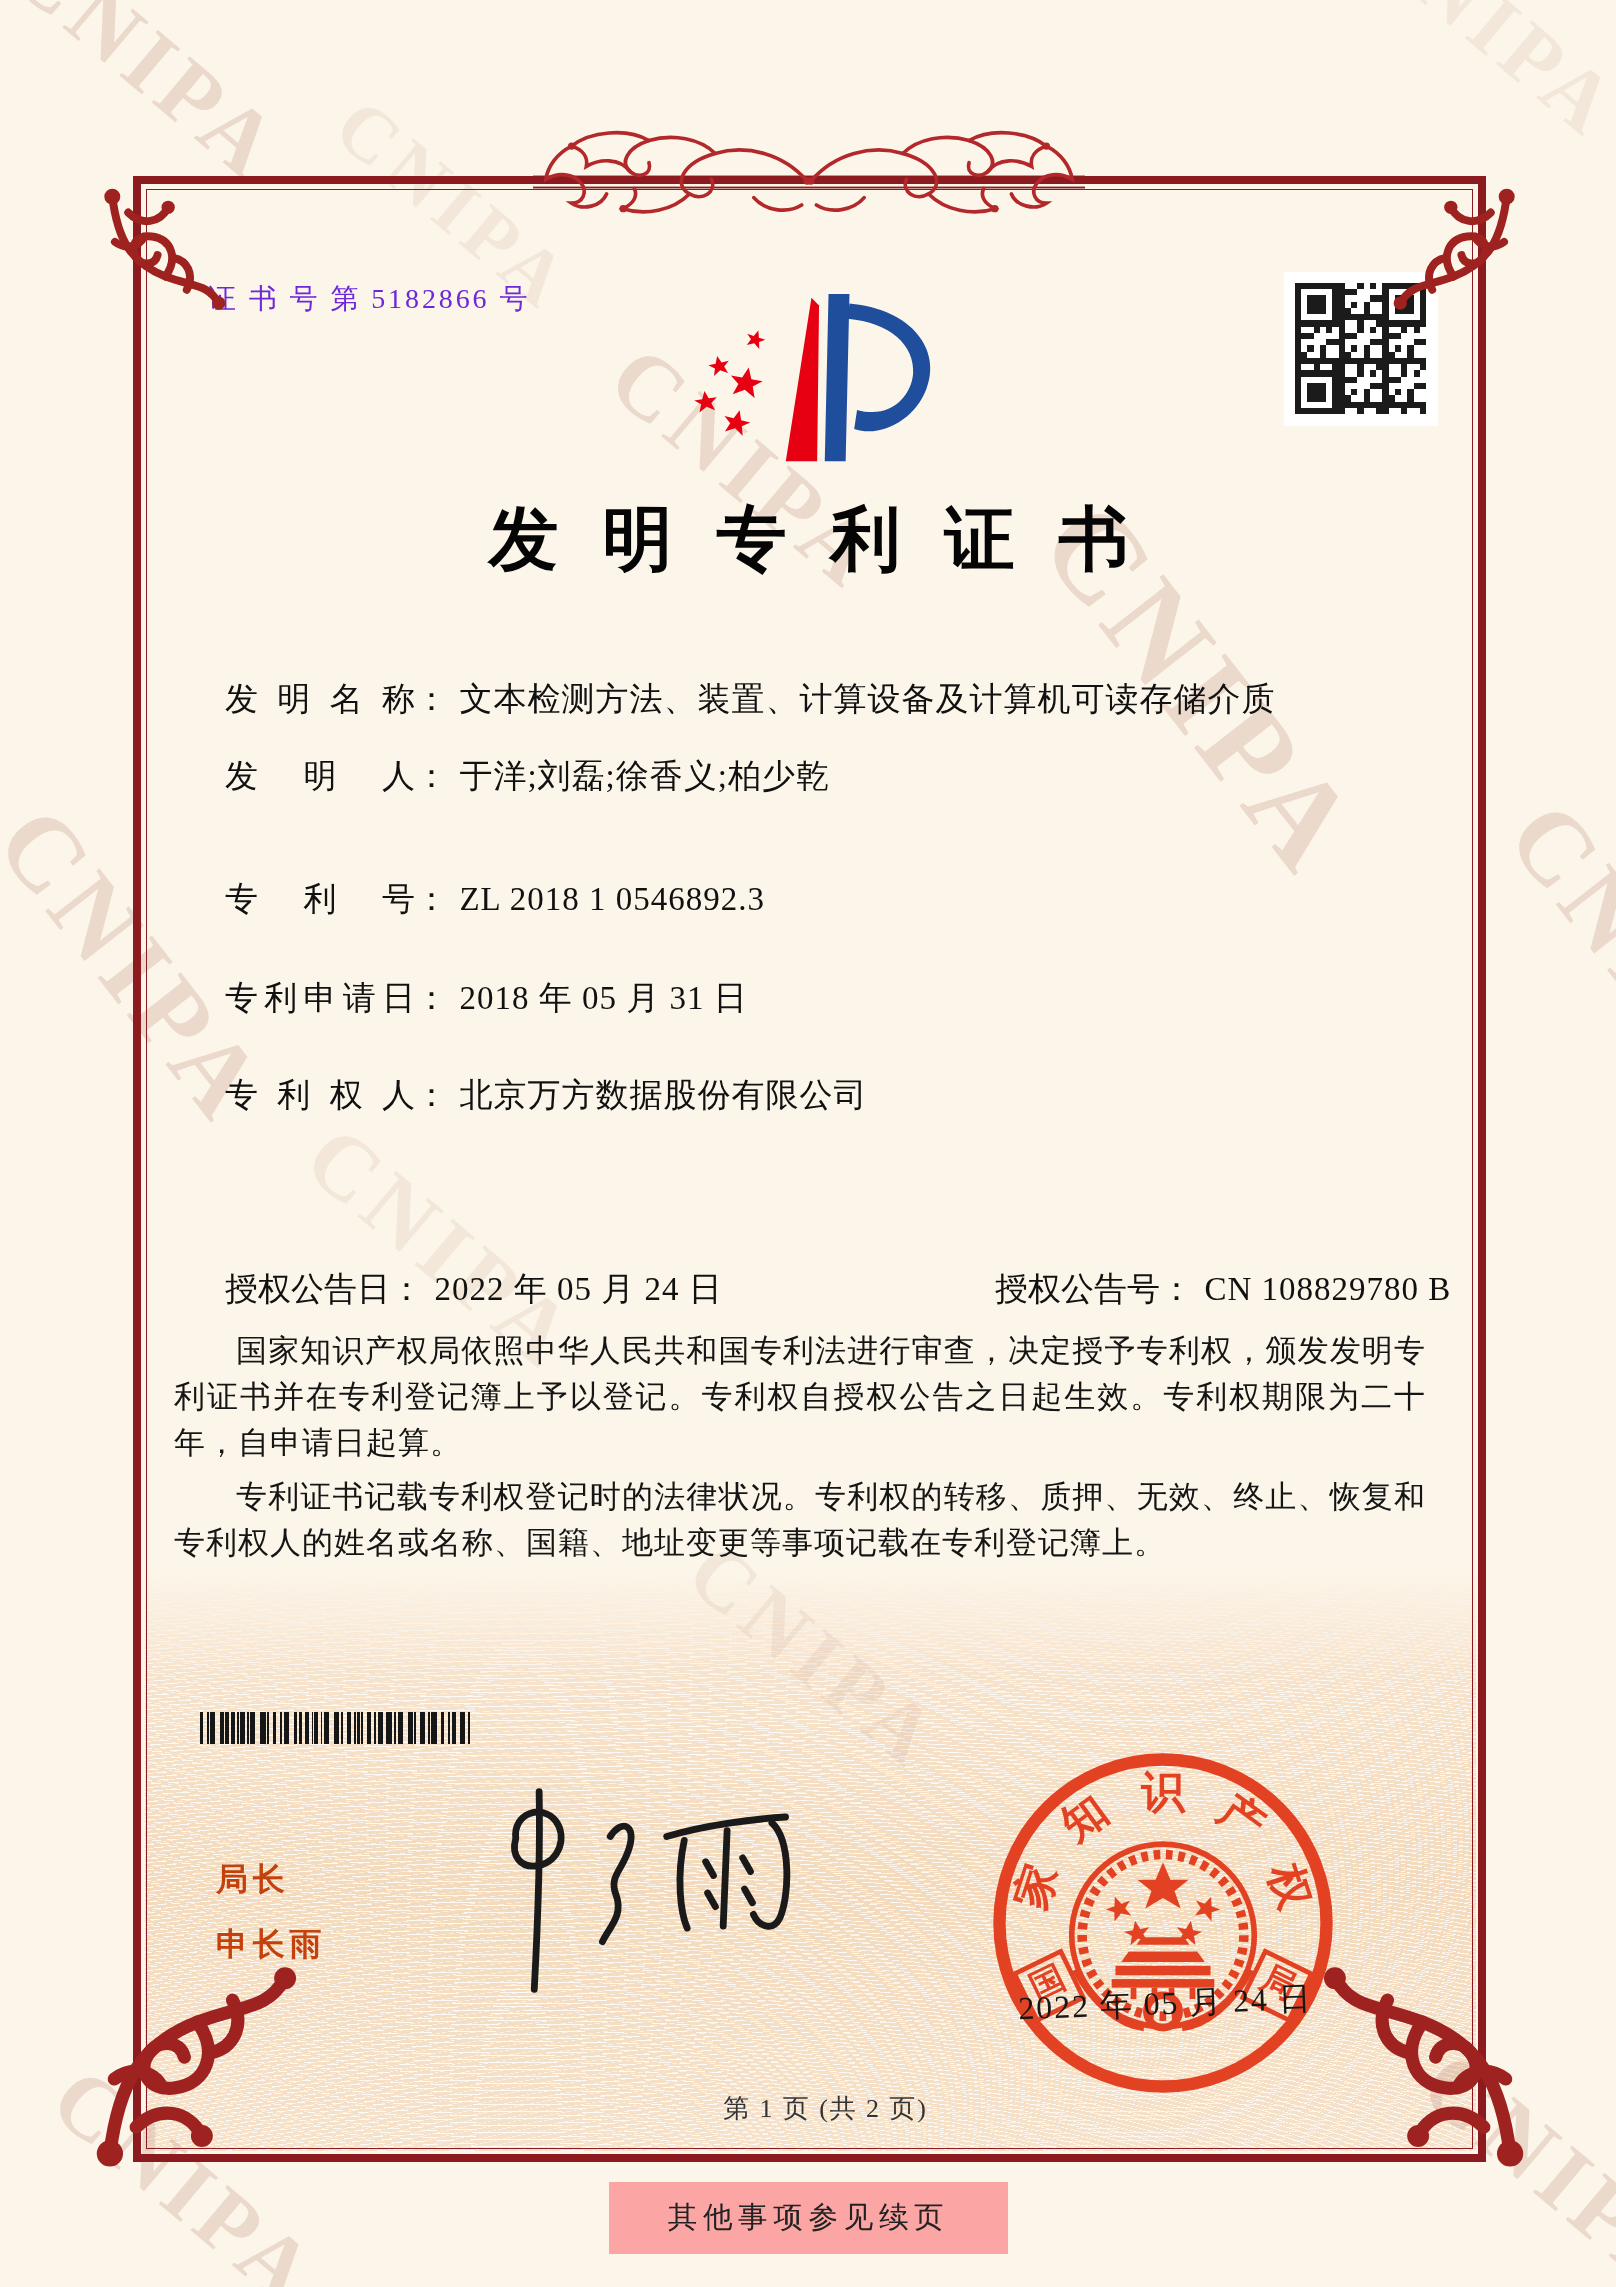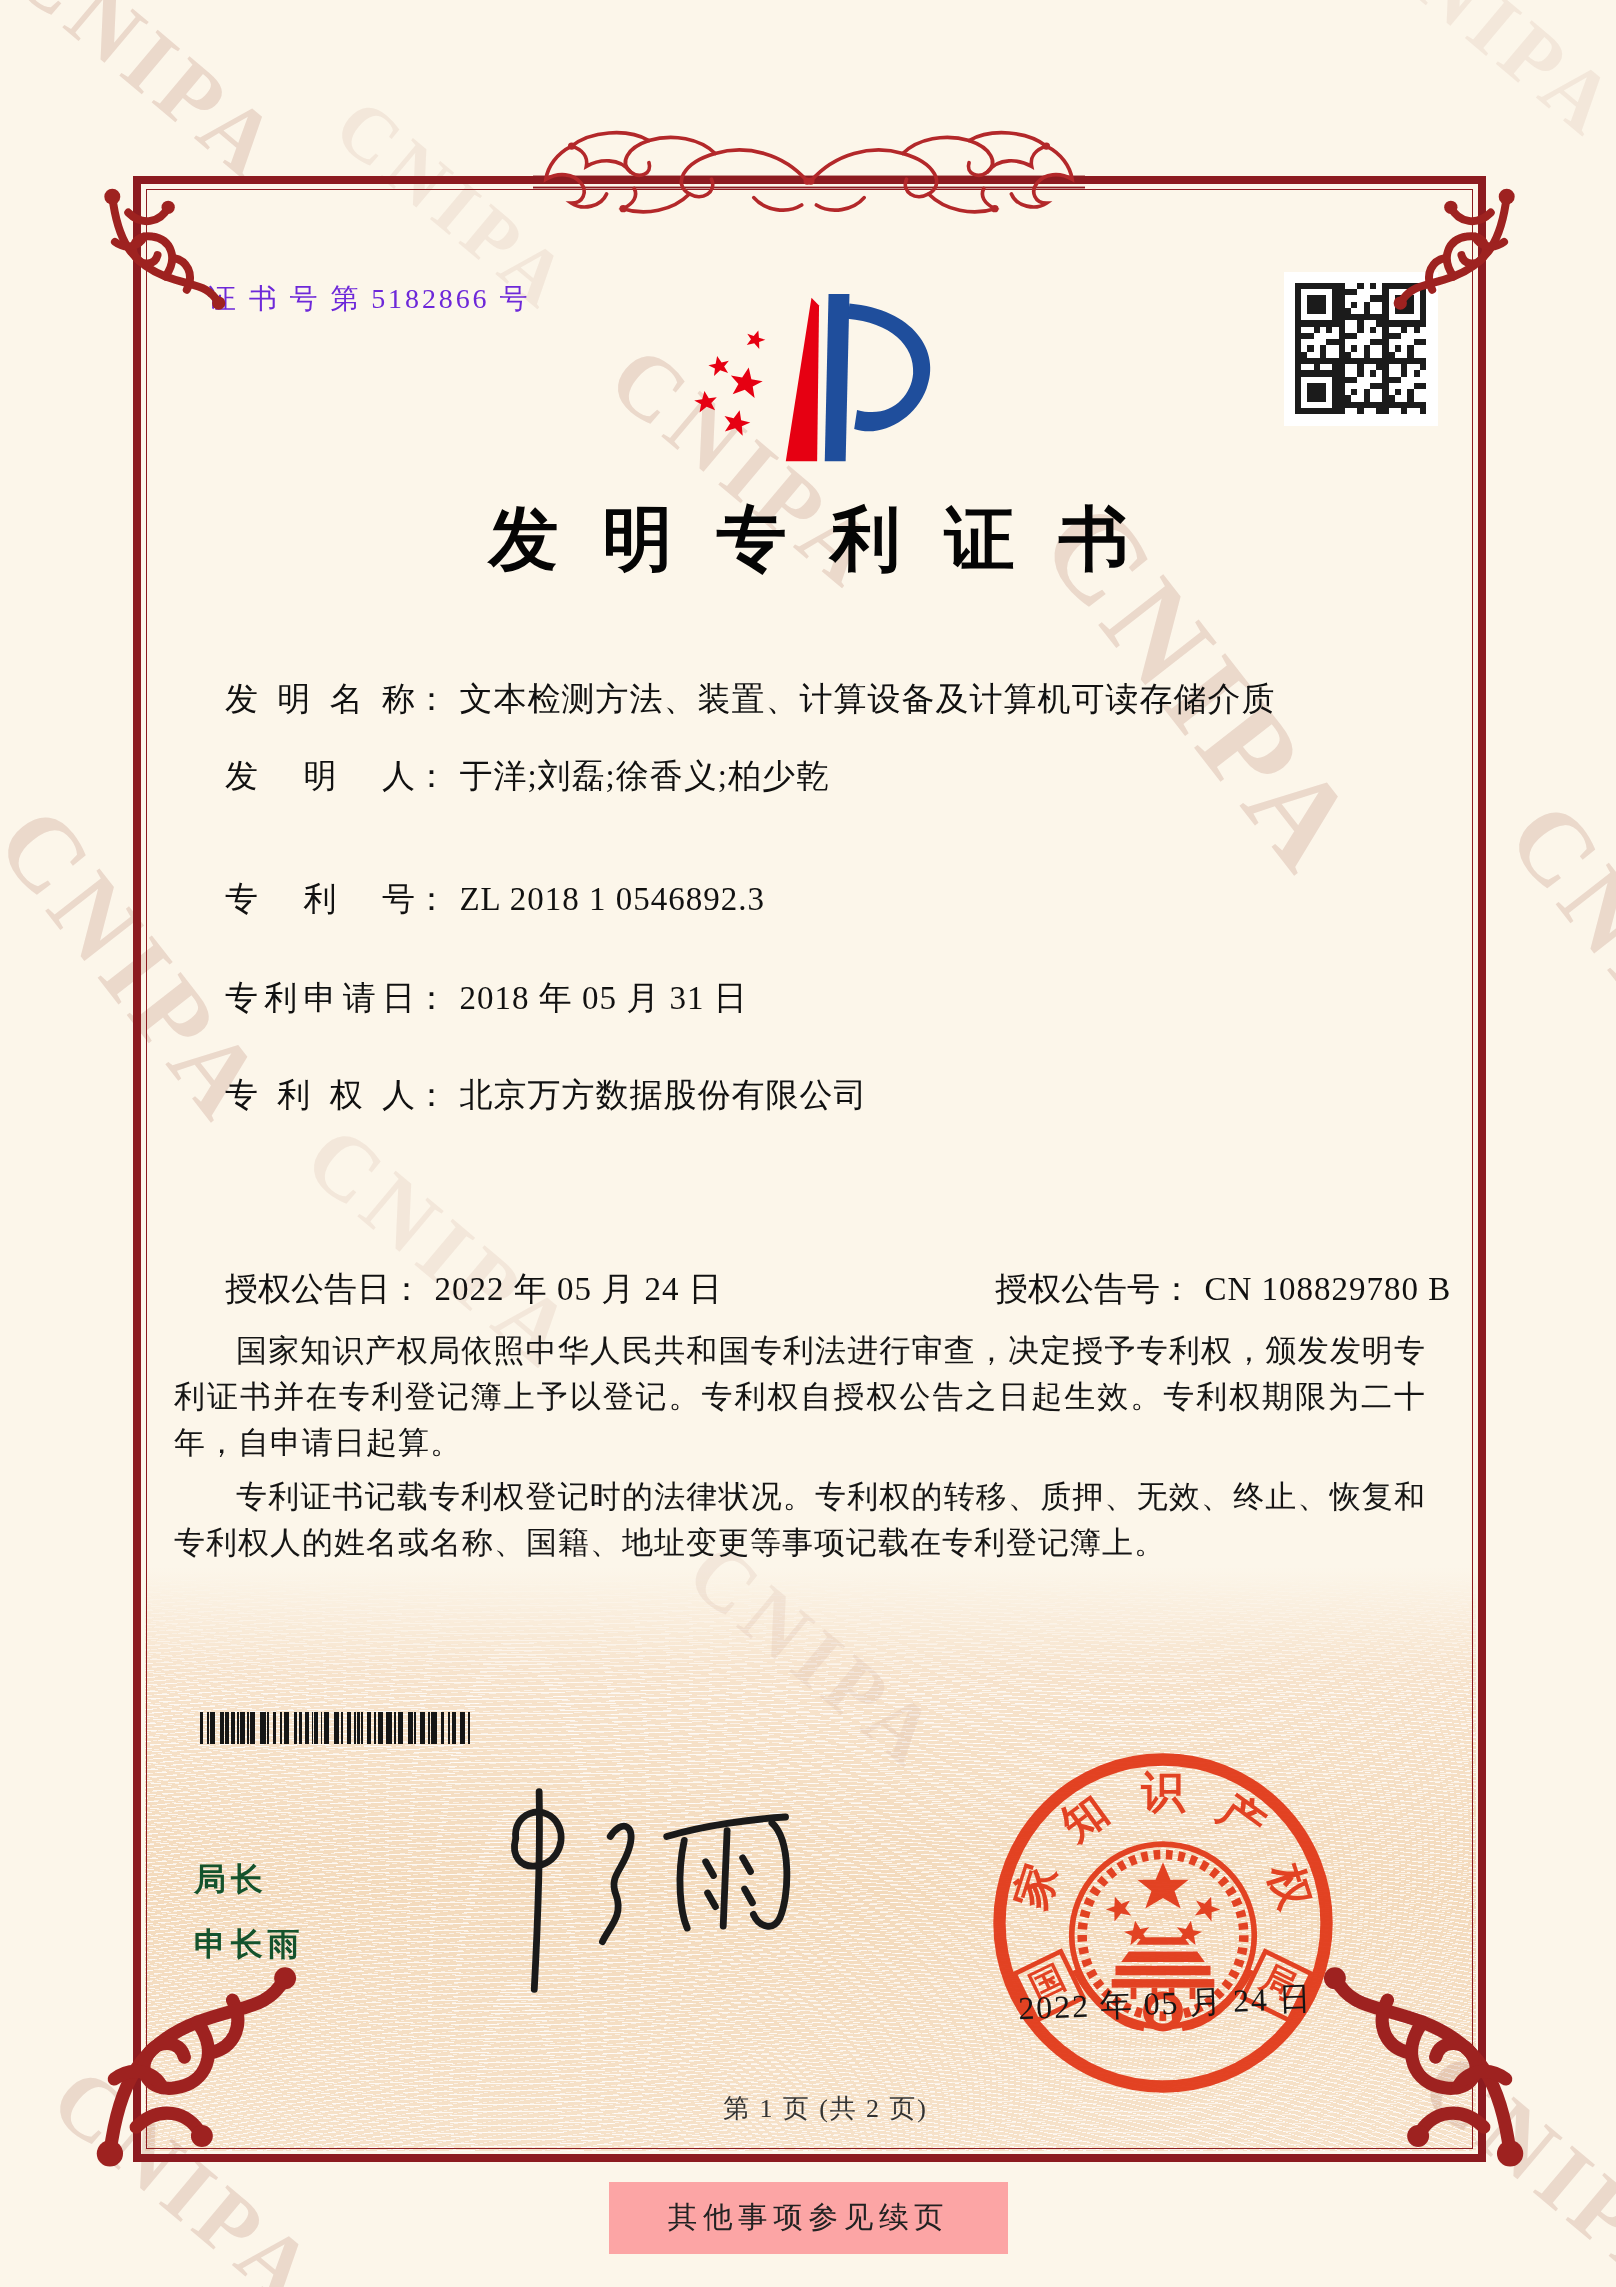--- a/index.html
+++ b/index.html
@@ -71,23 +71,23 @@
   .bodytext p{margin:0 0 7.6px 0;text-indent:2em;}
   
   .barcode{
     position:absolute;left:200px;top:1712px;width:273px;height:32px;z-index:2;
     background-image:
       repeating-linear-gradient(90deg,#161616 0 1.9px,transparent 1.9px 6.7px),
       repeating-linear-gradient(90deg,#161616 0 2.9px,transparent 2.9px 10.5px),
       repeating-linear-gradient(90deg,#161616 0 1.9px,transparent 1.9px 12.4px);
   }
   
-  .director{position:absolute;left:194px;z-index:2;
+  .director{position:absolute;left:216px;z-index:2;
     font-family:"Liberation Sans", sans-serif;font-weight:600;
-    font-size:32px;letter-spacing:4.8px;color:#14532d;}
+    font-size:32px;letter-spacing:4.8px;color:#c2410c;}
   .sig{position:absolute;left:409px;top:1780px;width:457px;height:224px;z-index:2;}
   
   .seal{position:absolute;left:989px;top:1749px;width:348px;height:348px;z-index:3;opacity:.95;}
   .seal text{font-family:"Liberation Serif", serif;font-weight:bold;fill:#e23a1a;}
   .seal-date{
     position:absolute;left:1001px;top:1982px;width:329px;z-index:4;
     text-align:center;font-size:32px;letter-spacing:1.9px;color:#161616;
     transform:rotate(-2deg);
   }
   

